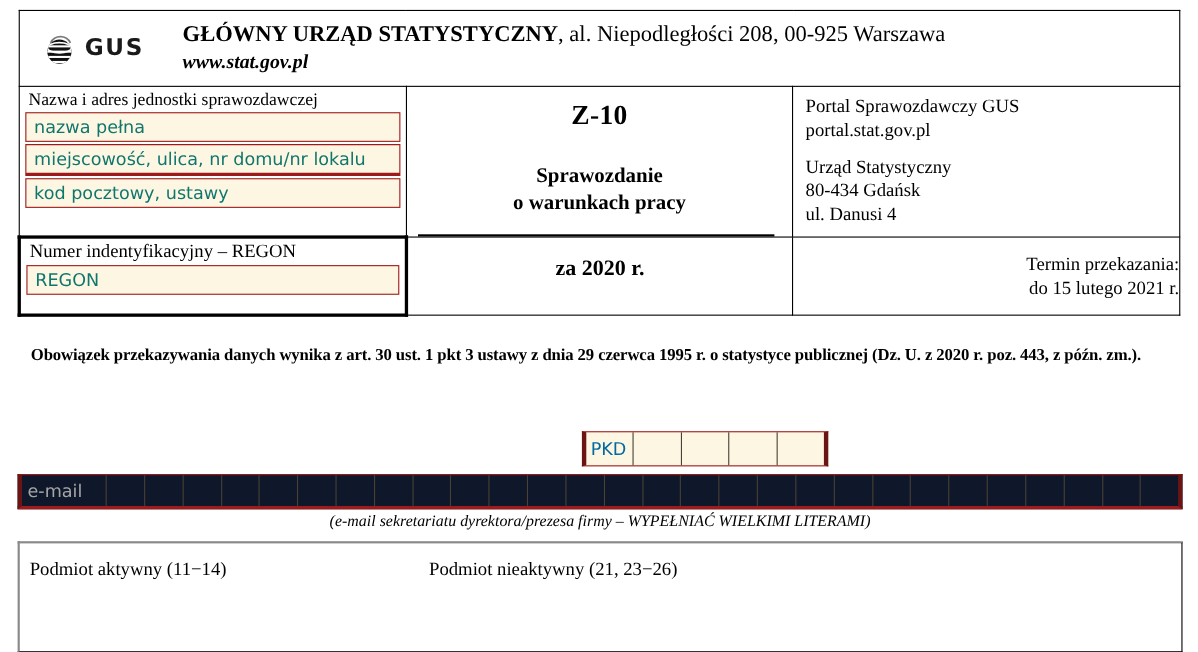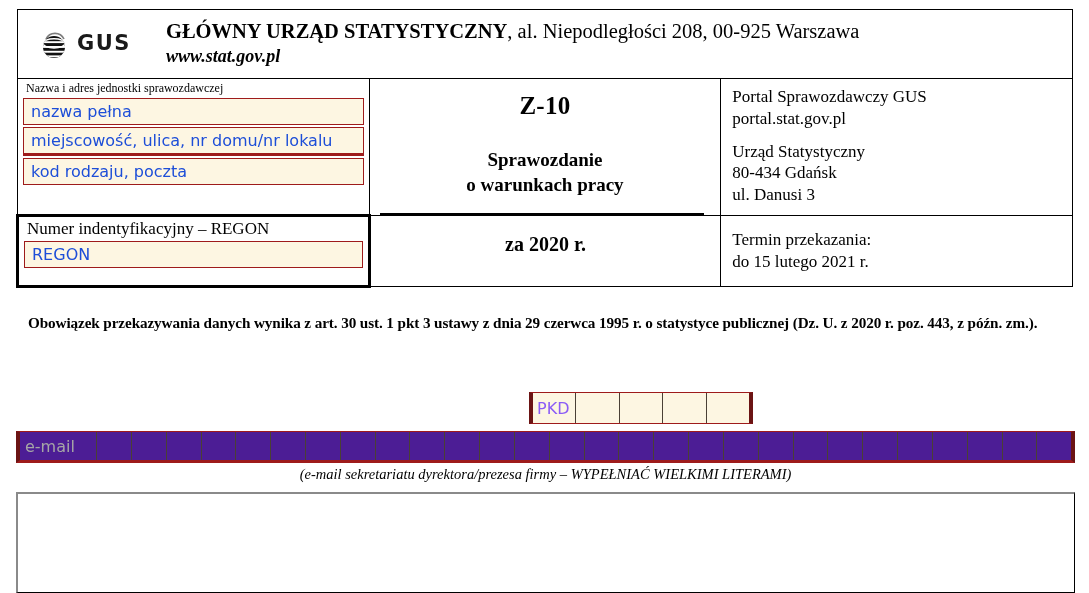--- a/index.html
+++ b/index.html
@@ -95,40 +95,40 @@
   }
 
   
   .col-left   { width: 348px; }
   .col-mid    { width: 340px; }
   .col-right  { width: 367px; }
 
   
   .left-cell { padding: 0; height: 128px; position: relative; }
   .left-label {
-    font-size: 12px;
+    font-size: 16px;
     padding: 3px 0 2px 8px;
     line-height: 1.15;
   }
   .fields { padding: 0 5px 0 5px; }
   .field {
     background: #fdf6e2;
     border: 1px solid #9e1b1b;
     height: 27px;
     margin-bottom: 2px;
     display: flex;
     align-items: center;
     padding-left: 7px;
     box-sizing: border-box;
   }
   .field.thickline { border-bottom-width: 3px; height: 29px; }
   .ph {
     font-family: "DejaVu Sans", "Liberation Sans", sans-serif;
     font-size: 16px;
-    color: #1d4ed8;
+    color: #0f766e;
     white-space: nowrap;
   }
 
   
   .regon-cell {
     padding: 0;
     height: 68px;
     border: 3px solid #000000 !important;
     position: relative;
   }
@@ -165,21 +165,21 @@
   .mid-bot { height: 68px; position: relative; margin-top: 35px; }
   .za-rok {
     font-size: 20px;
     font-weight: bold;
     margin-top: 17px;
   }
 
   
   .right-cell { padding: 0; vertical-align: top; }
   .right-top { height: 128px; }
-  .right-bot { height: 68px; }
+  .right-bot { height: 68px; text-align: right; }
   .right-pad {
     padding: 7px 0 0 11px;
     font-size: 17px;
     line-height: 1.28;
   }
   .right-pad .gap { height: 11px; }
   .right-pad2 {
     padding: 13px 0 0 11px;
     font-size: 17px;
     line-height: 1.3;
@@ -229,31 +229,31 @@
     border-right: 1px solid #4a4035;
     box-sizing: border-box;
     display: flex;
     align-items: center;
     padding-left: 4px;
   }
   .pkd-cell:last-child { border-right: none; }
   .pkd-ph {
     font-family: "DejaVu Sans", "Liberation Sans", sans-serif;
     font-size: 16px;
-    color: #8b5cf6;
+    color: #0369a1;
   }
 
   
   .email-box {
     position: absolute;
     left: 16px;
     top: 431px;
     width: 1059px;
     height: 32px;
-    background: #4c1d95;
+    background: #0f172a;
     border: 1px solid #9e1b1b;
     border-left: 4px solid #6b1414;
     border-right: 4px solid #6b1414;
     border-bottom-width: 3px;
     box-sizing: border-box;
     display: flex;
   }
   .email-cell {
     flex: 1;
     border-right: 1px solid #4a4035;
@@ -356,42 +356,42 @@
       <td class="col-left left-cell">
         <div class="left-label">Nazwa i adres jednostki sprawozdawczej</div>
         <div class="fields">
           <div class="field">
             <span class="ph">nazwa pełna</span>
           </div>
           <div class="field thickline">
             <span class="ph">miejscowość, ulica, nr domu/nr lokalu</span>
           </div>
           <div class="field">
-            <span class="ph">kod rodzaju, poczta</span>
+            <span class="ph">kod pocztowy, ustawy</span>
           </div>
         </div>
       </td>
 
       <td class="col-mid mid-cell mid-top">
         <div class="z10">Z-10</div>
         <div class="mid-sub">
           <div>Sprawozdanie</div>
           <div>o warunkach pracy</div>
         </div>
         <div class="mid-rule"></div>
       </td>
 
       <td class="col-right right-cell right-top">
         <div class="right-pad">
           <div>Portal Sprawozdawczy GUS</div>
           <div>portal.stat.gov.pl</div>
           <div class="gap"></div>
           <div>Urząd Statystyczny</div>
           <div>80-434 Gdańsk</div>
-          <div>ul. Danusi 3</div>
+          <div>ul. Danusi 4</div>
         </div>
       </td>
     </tr>
 
     <tr>
       <td class="col-left regon-cell">
         <div class="regon-label">Numer indentyfikacyjny – REGON</div>
         <div class="regon-fieldwrap">
           <div class="field">
             <span class="ph">REGON</span>
@@ -459,15 +459,19 @@
       <div class="email-cell"></div>
       <div class="email-cell"></div>
       <div class="email-cell"></div>
       <div class="email-cell"></div>
       <div class="email-cell"></div>
       <div class="email-cell"></div>
     </div>
   <div class="email-caption">(e-mail sekretariatu dyrektora/prezesa firmy – WYPEŁNIAĆ WIELKIMI LITERAMI)</div>
 
   <div class="status-box">
+    <div class="status-opts">
+      <span class="opt-a">Podmiot aktywny (11−14)</span>
+      <span class="opt-b">Podmiot nieaktywny (21, 23−26)</span>
+    </div>
   </div>
 
 </div>
 
 </body></html>

